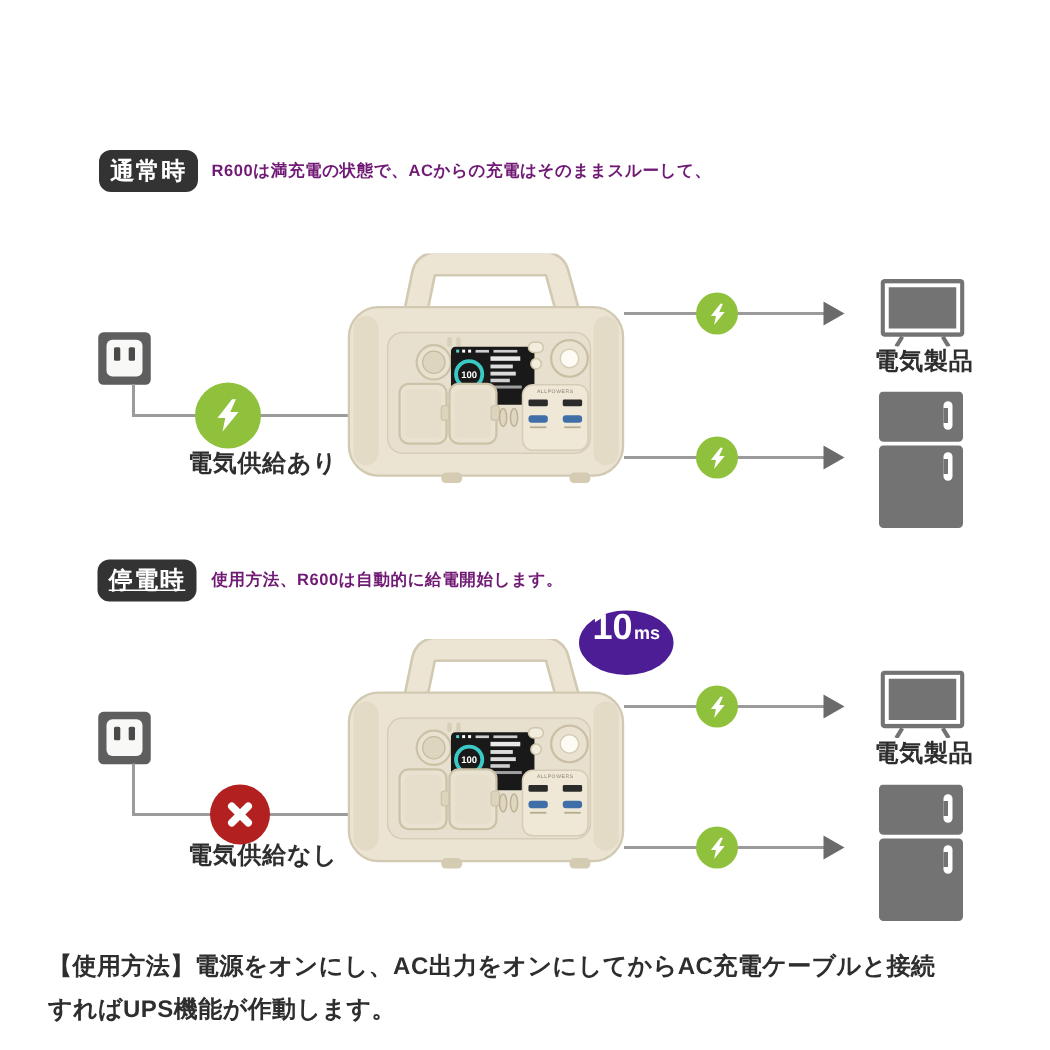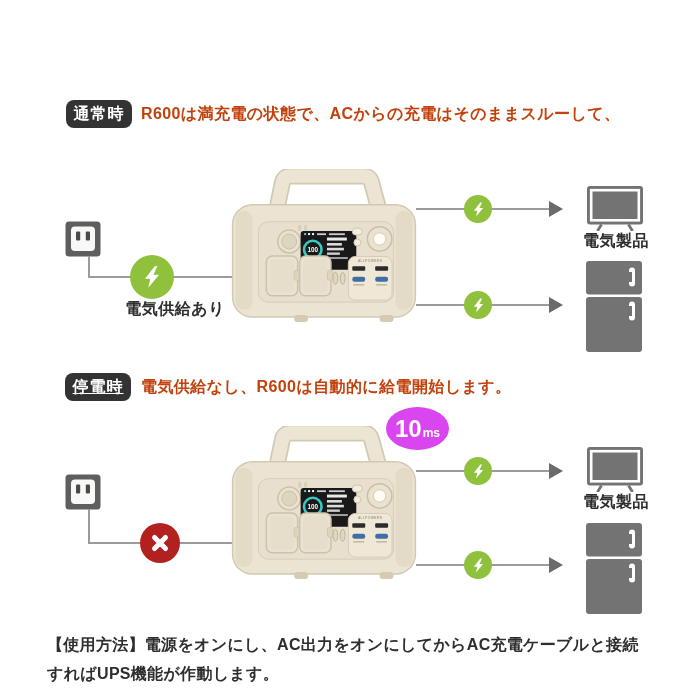--- a/index.html
+++ b/index.html
@@ -1,21 +1,21 @@
 <!DOCTYPE html>
 <html><head>
 <meta charset="utf-8">
 <style>
   html,body{margin:0;padding:0;background:#fff;}
   .canvas{position:relative;width:700px;height:700px;background:#ffffff;overflow:hidden;
           font-family:"Liberation Sans","DejaVu Sans",sans-serif;color:#2e2e2e;}
   .badge{position:absolute;width:66px;height:28px;background:#333333;border-radius:8px;color:#ffffff;
          font-size:16px;font-weight:bold;display:flex;align-items:center;justify-content:center;letter-spacing:1px;}
   .b1{left:66px;top:100px;text-align:center;} .b2{left:65px;top:373px;text-decoration:underline;}
-  .desc{position:absolute;font-size:16px;font-weight:bold;color:#c2410c;line-height:30px;letter-spacing:0.4px;white-space:nowrap;}
+  .desc{position:absolute;font-size:11px;font-weight:bold;color:#701a75;line-height:30px;letter-spacing:0.4px;white-space:nowrap;}
   .d1{left:141px;top:99px;} .d2{left:141px;top:374px;line-height:26px;}
   .hline{position:absolute;height:2px;background:#9b9b9b;}
   .vline{position:absolute;width:2px;background:#9b9b9b;}
   .arrow{position:absolute;width:0;height:0;border-top:8px solid transparent;border-bottom:8px solid transparent;border-left:14px solid #6b6b6b;}
   .circle{position:absolute;border-radius:50%;display:flex;align-items:center;justify-content:center;}
   .bolt-big{width:44px;height:44px;background:#90c13c;}
   .bolt-small{width:28px;height:28px;background:#90c13c;}
   .cross{width:40px;height:40px;background:#b2211f;}
   .bolt-big svg{width:26px;height:26px;} .bolt-small svg{width:17px;height:17px;} .cross svg{width:24px;height:24px;}
   .supply-label{position:absolute;width:130px;text-align:right;font-size:16px;font-weight:bold;letter-spacing:0.5px;}
@@ -23,25 +23,25 @@
   .mount{position:absolute;}
   .mount svg{display:block;width:100%;height:100%;}
   .station{width:204px;height:155px;}
   .st1{left:222px;top:169px;} .st2{left:222px;top:426px;z-index:1;}
   .outlet{width:36px;height:36px;}
   .o1{left:65px;top:221px;} .o2{left:65px;top:474px;}
   .tv{width:56px;height:45px;}
   .tv1{left:587px;top:186px;} .tv2{left:587px;top:447px;}
   .fridge{width:56px;height:91px;}
   .f1{left:586px;top:261px;} .f2{left:586px;top:523px;}
-  .tenms{position:absolute;left:386px;top:407px;width:63px;height:43px;background:#d946ef;border-radius:50%;
-         display:flex;align-items:center;justify-content:center;color:#fff;z-index:3;}
+  .tenms{position:absolute;left:386px;top:407px;width:63px;height:43px;background:#4c1d95;border-radius:50%;
+         display:flex;align-items:flex-start;justify-content:center;color:#fff;z-index:3;}
   .tenms .val{font-size:24px;font-weight:bold;line-height:1;}
   .tenms .unit{font-size:12px;font-weight:bold;line-height:1;margin-top:9px;margin-left:1px;}
-  .footer{position:absolute;left:47px;top:630px;width:600px;font-size:16px;font-weight:bold;
+  .footer{position:absolute;left:32px;top:630px;width:600px;font-size:16px;font-weight:bold;
           line-height:29px;letter-spacing:0.3px;color:#2e2e2e;}
 </style>
 </head>
 <body>
 
 <div class="canvas">
 
   <div class="badge b1">通常時</div>
   <div class="desc d1">
     <span>R600は満充電の状態で、ACからの充電はそのままスルーして、</span><br>
@@ -160,21 +160,21 @@
     <rect x="0" y="36" width="56" height="55" rx="3" fill="#737373"></rect>
     <rect x="43" y="6.5" width="6" height="19" rx="3" fill="#ffffff"></rect>
     <rect x="43" y="11" width="3" height="10" fill="#737373"></rect>
     <rect x="43" y="40.5" width="6" height="19" rx="3" fill="#ffffff"></rect>
     <rect x="43" y="45" width="3" height="10" fill="#737373"></rect>
   </svg>
 </div>
 
   <div class="badge b2">停電時</div>
   <div class="desc d2">
-    <span>電気供給なし、R600は自動的に給電開始します。</span>
+    <span>使用方法、R600は自動的に給電開始します。</span>
   </div>
 
   <div class="tenms">
     <span class="val">10</span>
     <span class="unit">ms</span>
   </div>
 
   <div class="mount outlet o2">
   <svg viewBox="0 0 36 36">
     <rect x="0.5" y="0.5" width="35" height="35" rx="3.5" fill="#5e5e5e"></rect>
@@ -185,20 +185,21 @@
 </div>
   <div class="vline" style="left:88px;top:509px;height:34px;"></div>
   <div class="hline" style="left:88px;top:542px;width:146px;"></div>
   <div class="circle cross" style="left:140px;top:523px;">
     <span class="mount" style="position:static;width:24px;height:24px;">
   <svg viewBox="0 0 24 24">
     <path d="M6.5,6.5 L17.5,17.5 M17.5,6.5 L6.5,17.5" stroke="#ffffff" stroke-width="5" stroke-linecap="round"></path>
   </svg>
 </span>
   </div>
+  <div class="supply-label" style="left:95px;top:560px;">電気供給なし</div>
 
   <div class="mount station st2">
   <svg viewBox="0 0 200 156">
 
     <path d="M49,58 L58,14 Q59.5,7 66.5,7 L139.5,7 Q146.5,7 148,14 L160,58" fill="none" stroke="#d2c9b2" stroke-width="17" stroke-linejoin="round"></path>
     <path d="M49,58 L58,14 Q59.5,7 66.5,7 L139.5,7 Q146.5,7 148,14 L160,58" fill="none" stroke="#ece5d4" stroke-width="13.5" stroke-linejoin="round"></path>
 
     <rect x="8" y="36" width="184" height="113" rx="20" fill="#ebe4d3" stroke="#d2c9b2" stroke-width="1.5"></rect>
     <rect x="11" y="42" width="17" height="100" rx="8.5" fill="#e3dbc6"></rect>
     <rect x="172" y="42" width="17" height="100" rx="8.5" fill="#e3dbc6"></rect>

